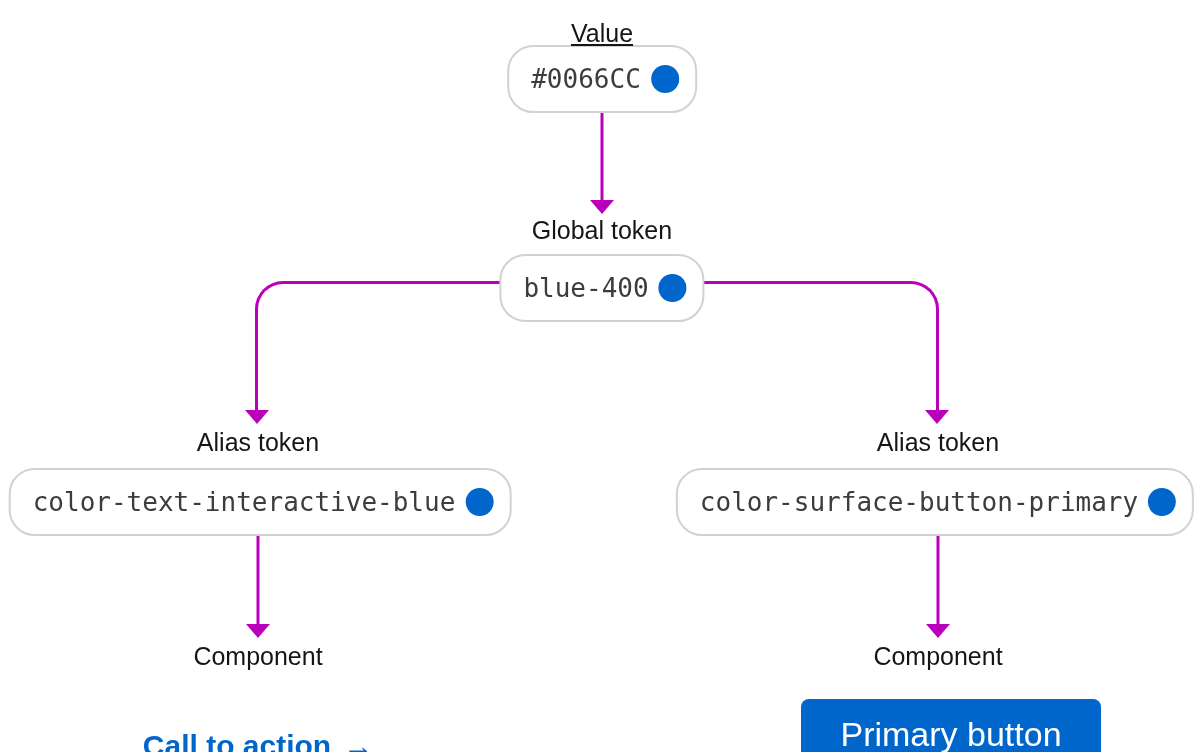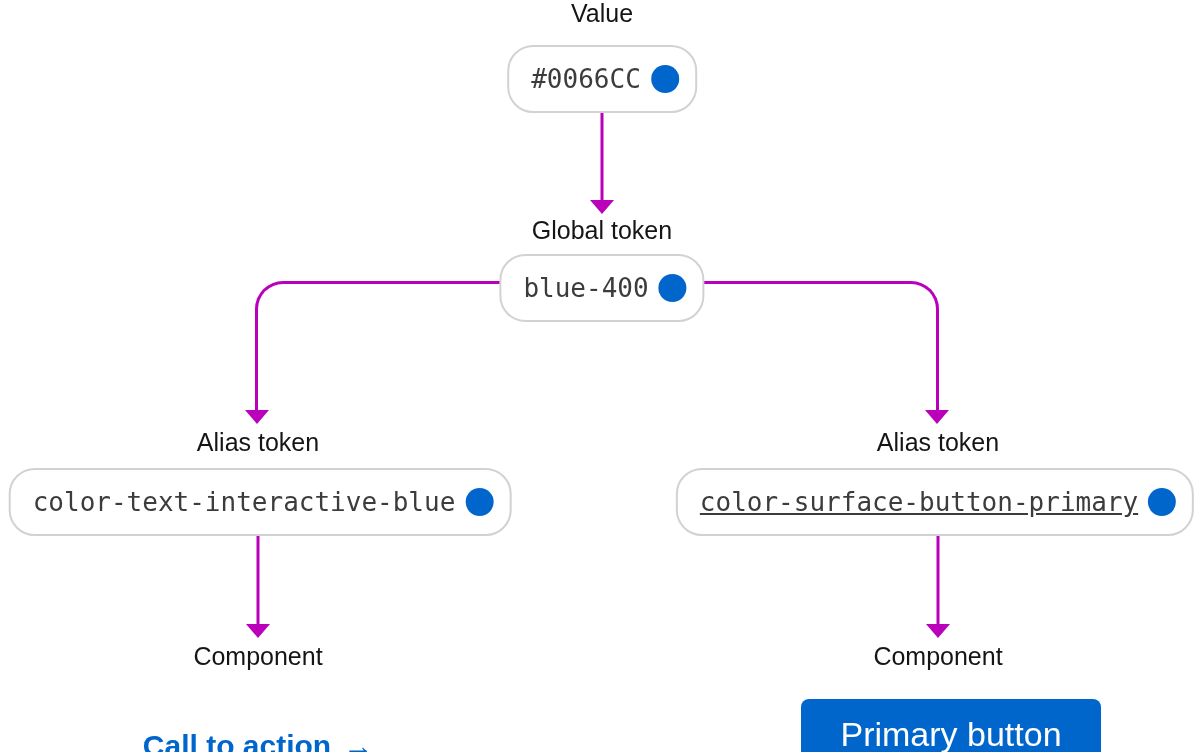--- a/index.html
+++ b/index.html
@@ -52,21 +52,21 @@
     font-family:"Liberation Sans",sans-serif; font-size:34px;
     display:flex; align-items:center; justify-content:center;
     cursor:pointer; z-index:3;margin-top:20px;
   }
 </style>
 </head>
 <body>
 
 <div class="canvas">
 
-  <div class="flow-label" style="left:602px; top:0;">Value</div>
+  <div class="flow-label" style="left:602px; top:20px;text-decoration:underline;">Value</div>
   <div class="pill" style="left:602px; top:45px;">
     <span>#0066CC</span>
     <span class="dot"></span>
   </div>
 
   <div class="vline" style="left:602px; top:99px; height:102px;"></div>
   <div class="ahead" style="left:602px; top:200px;"></div>
 
   <div class="flow-label" style="left:602px; top:217px;">Global token</div>
   <div class="pill" style="left:602px; top:254px;">
@@ -78,21 +78,21 @@
   <div class="ahead" style="left:257px; top:410px;"></div>
   <div class="ahead" style="left:937px; top:410px;"></div>
 
   <div class="flow-label" style="left:258px; top:429px;">Alias token</div>
   <div class="pill" style="left:260px; top:468px;align-items:center;">
     <span>color-text-interactive-blue</span>
     <span class="dot"></span>
   </div>
 
   <div class="flow-label" style="left:938px; top:429px;">Alias token</div>
-  <div class="pill" style="left:935px; top:468px;text-decoration:underline;">
+  <div class="pill" style="left:935px; top:468px;">
     <span>color-surface-button-primary</span>
     <span class="dot"></span>
   </div>
 
   <div class="vline" style="left:258px; top:522px; height:103px;"></div>
   <div class="ahead" style="left:258px; top:624px;"></div>
 
   <div class="vline" style="left:938px; top:522px; height:103px;"></div>
   <div class="ahead" style="left:938px; top:624px;"></div>
 

